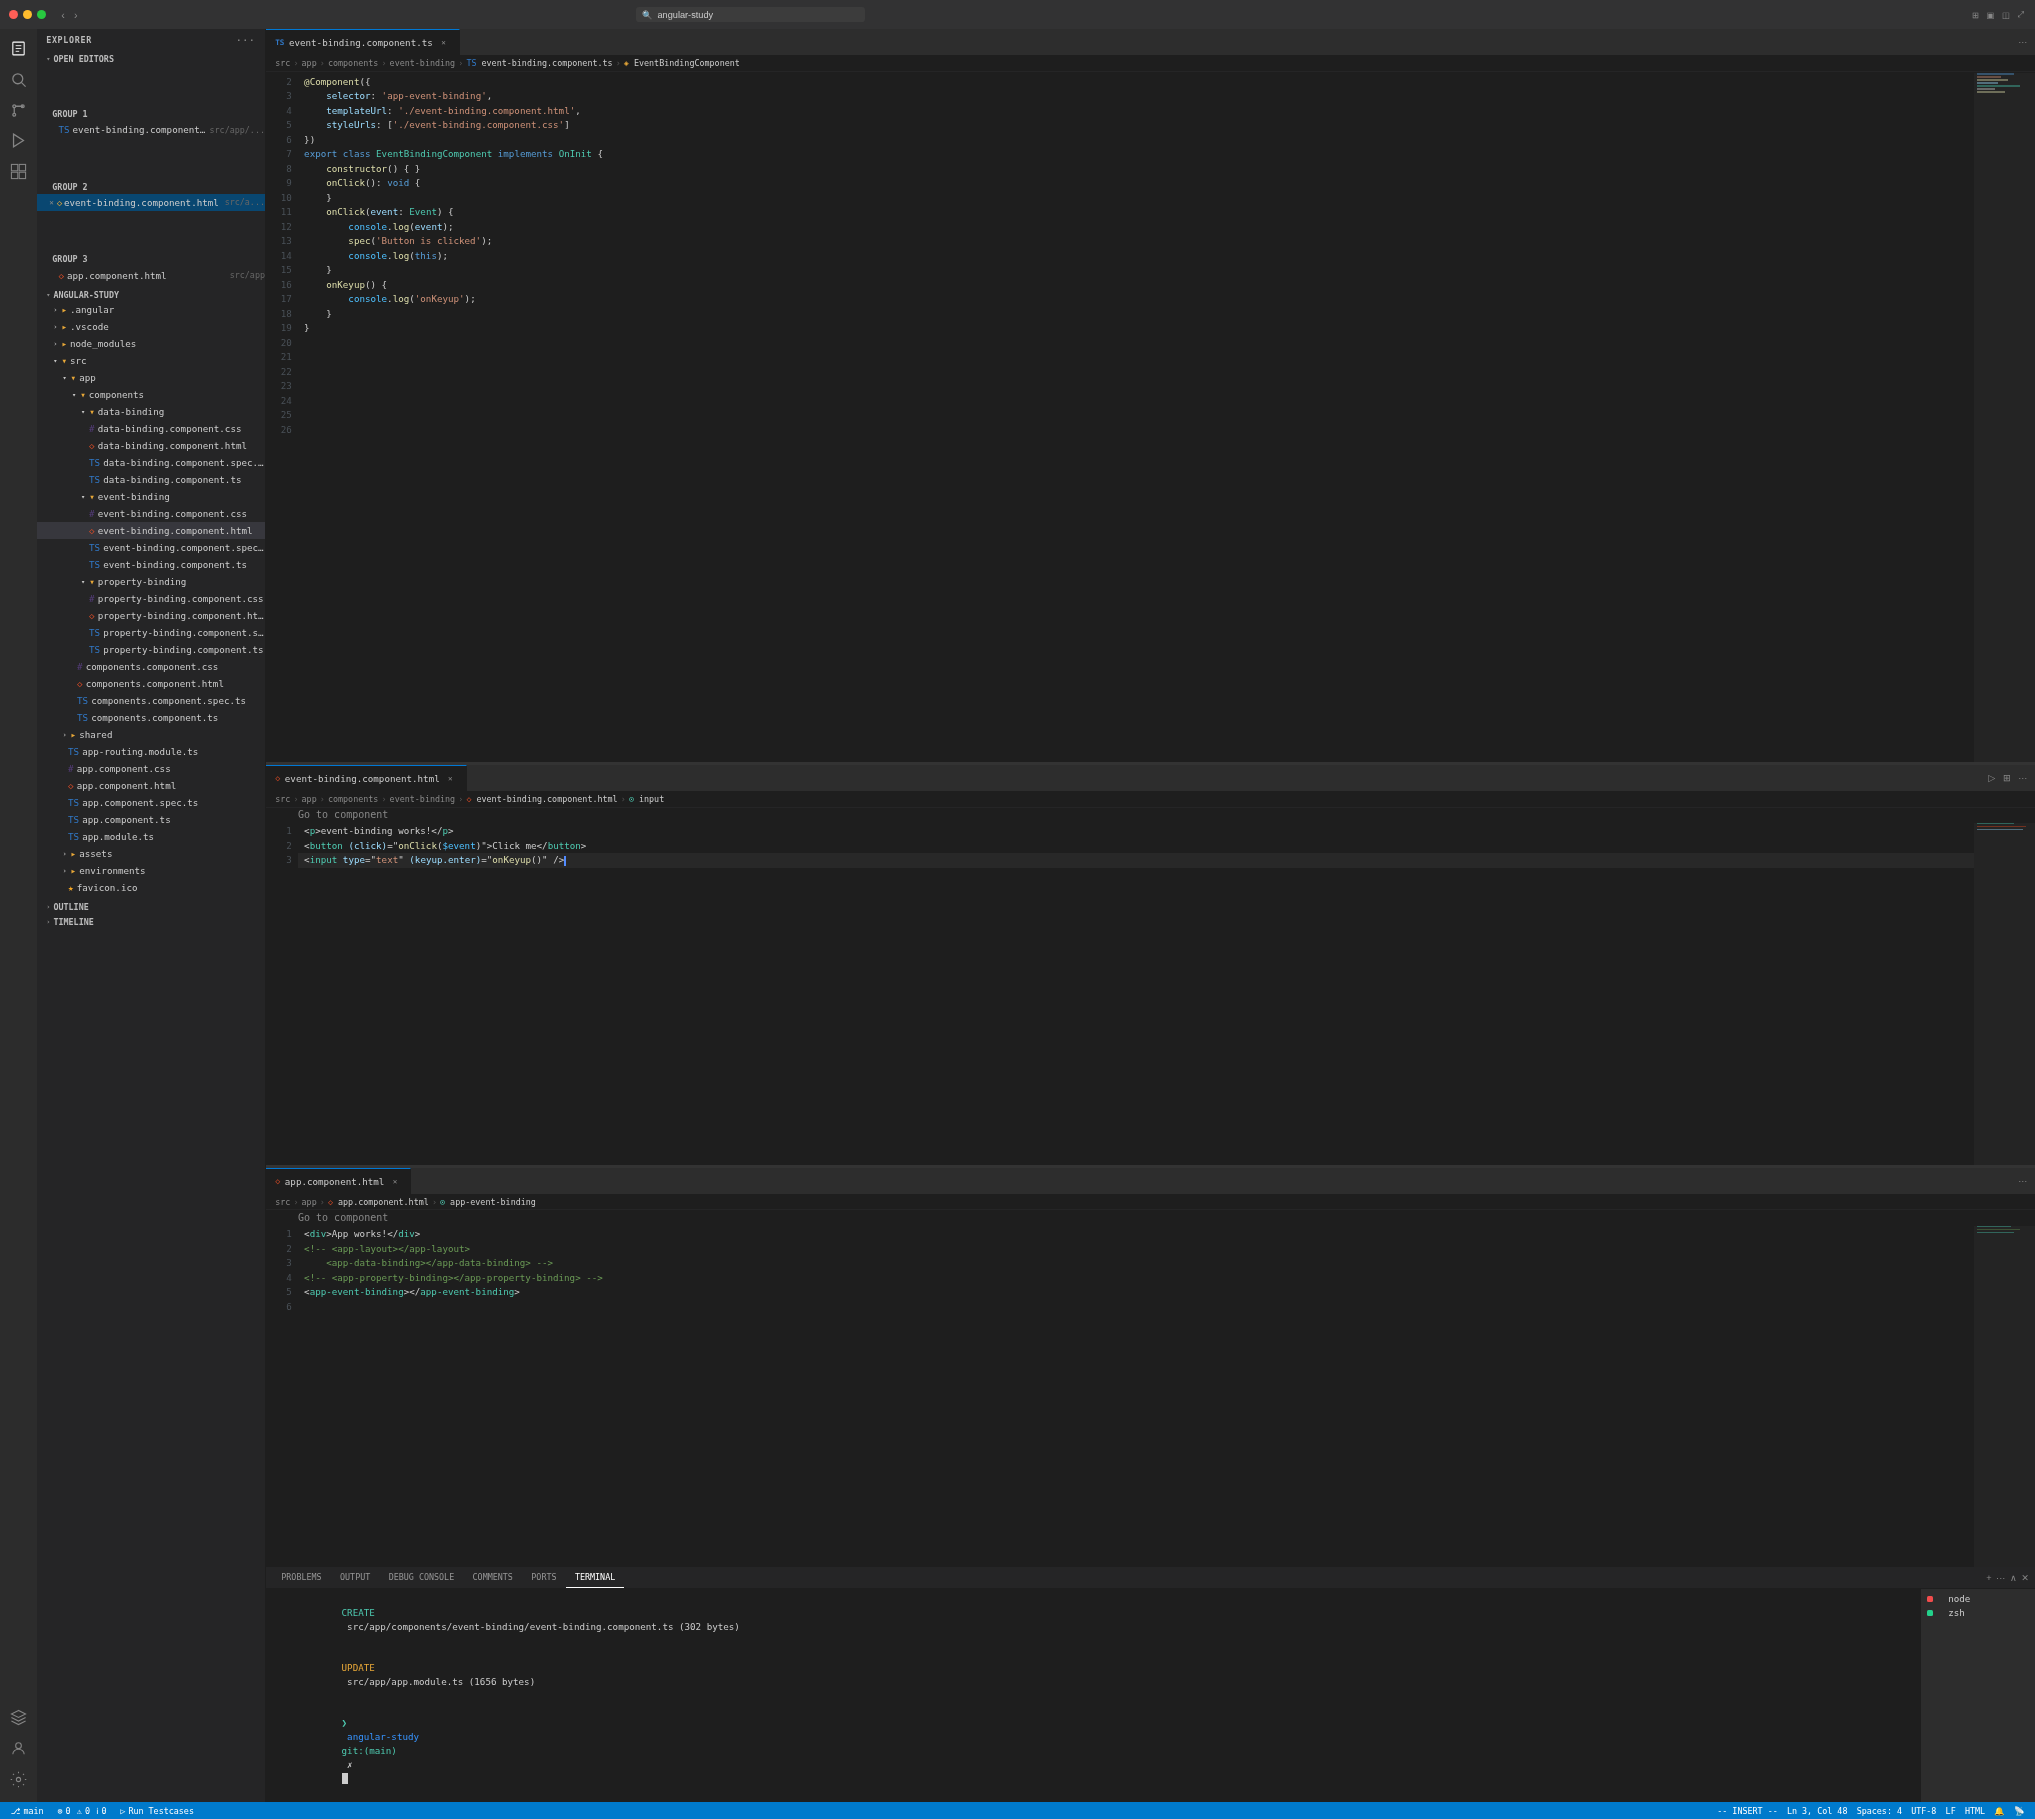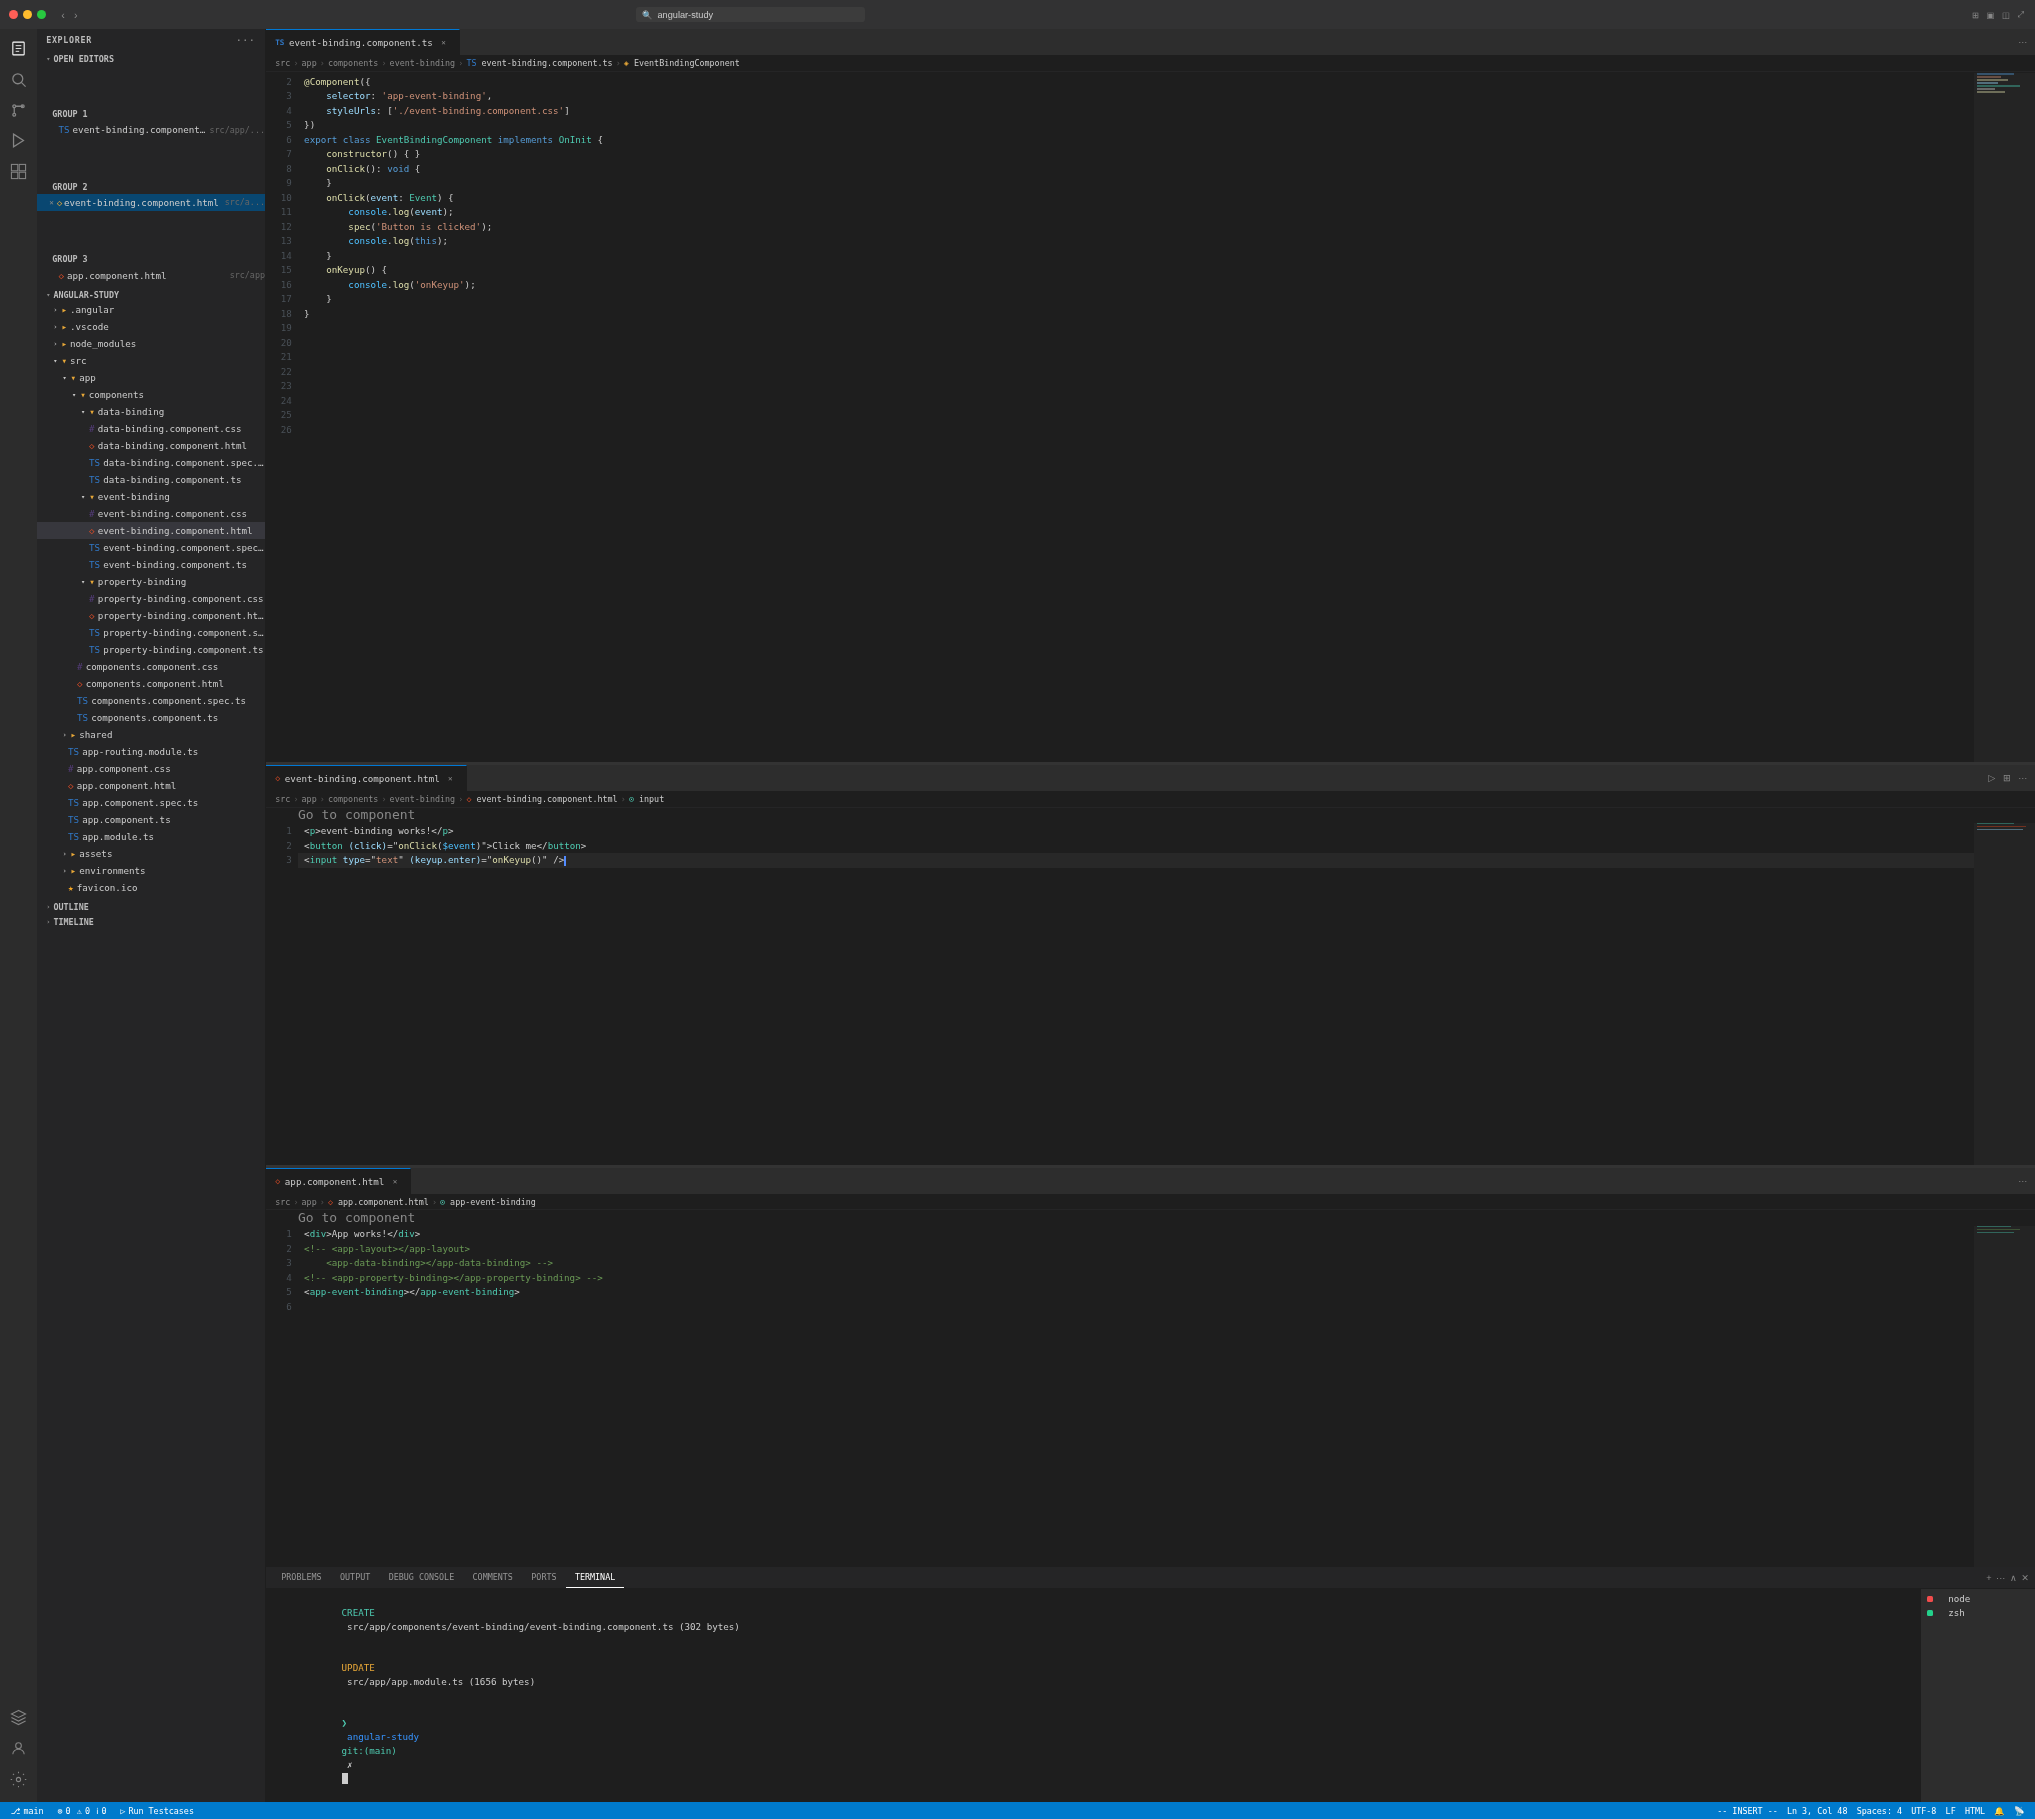--- a/index.html
+++ b/index.html
@@ -466,26 +466,25 @@
     }
 
     .pane-divider {
       height: 3.1px;
       background: #333;
       cursor: row-resize;
       flex-shrink: 0;
     }
 
     .go-to-component {
-      font-size: 13px;
+      font-size: 10px;
       color: #888;
       padding: 1.5px 9.2px 1.5px 32px;
       height: 13.8px;
       display: flex;
-      align-items: center;
     }
 
     .editor-three-pane {
       display: flex;
       flex-direction: column;
       flex: 1;
       overflow: hidden;
     }
 
     .pane-1 { flex: 2.2; }
@@ -855,20 +854,21 @@
               <div>22</div>
                 <div>23</div>
                 <div>24</div>
                 <div>25</div>
                 <div>26</div>
             </div>
             <div class="code-content">
               <div class="code-line"></div>
               <div class="code-line"><span class="meta">@Component</span><span class="punc">({</span></div>
               <div class="code-line">    <span class="prop">selector</span><span class="punc">:</span> <span class="str">'app-event-binding'</span><span class="punc">,</span></div>
+              <div class="code-line">    <span class="prop">templateUrl</span><span class="punc">:</span> <span class="str">'./event-binding.component.html'</span><span class="punc">,</span></div>
               <div class="code-line">    <span class="prop">styleUrls</span><span class="punc">:</span> <span class="punc">[</span><span class="str">'./event-binding.component.css'</span><span class="punc">]</span></div>
               <div class="code-line"><span class="punc">})</span></div>
               <div class="code-line"><span class="kw">export</span> <span class="kw">class</span> <span class="cls">EventBindingComponent</span> <span class="kw">implements</span> <span class="cls">OnInit</span> <span class="punc">{</span></div>
               <div class="code-line"></div>
               <div class="code-line">    <span class="fn">constructor</span><span class="punc">() {</span> <span class="punc">}</span></div>
               <div class="code-line"></div>
               <div class="code-line">    <span class="fn">onClick</span><span class="punc">():</span> <span class="kw">void</span> <span class="punc">{</span></div>
               <div class="code-line">    <span class="punc">}</span></div>
               <div class="code-line"></div>
               <div class="code-line">    <span class="fn">onClick</span><span class="punc">(</span><span class="param">event</span><span class="punc">:</span> <span class="cls">Event</span><span class="punc">)</span> <span class="punc">{</span></div>

